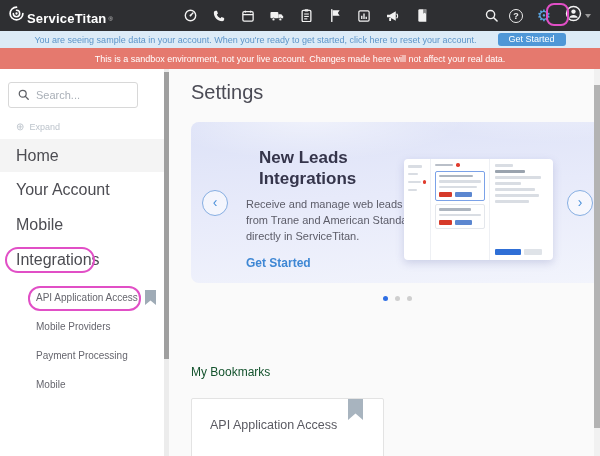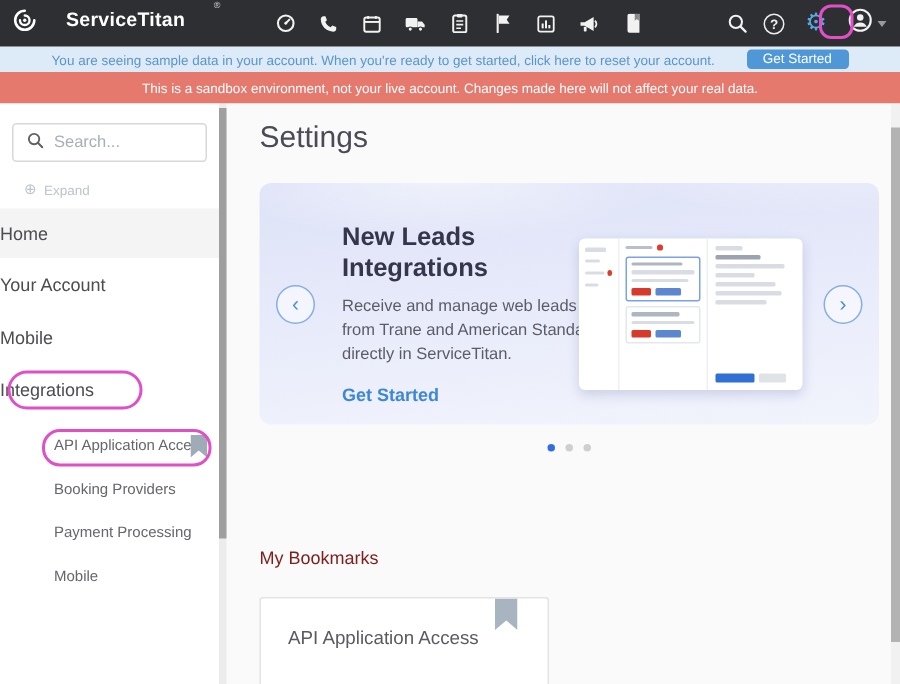--- a/index.html
+++ b/index.html
@@ -2,21 +2,21 @@
 <html><head>
 <meta charset="utf-8">
 <style>
   * { margin:0; padding:0; box-sizing:border-box; }
   html,body { width:600px; height:456px; overflow:hidden;
     font-family:"Liberation Sans", sans-serif; background:#fff; }
   .screen { position:relative; width:600px; height:456px; overflow:hidden; }
 
   
   .topbar { height:31px; background:#2e2f32; display:flex; align-items:center; position:relative; }
-  .brand { display:flex; align-items:flex-start; gap:19px; margin-left:8px; color:#fff; }
+  .brand { display:flex; align-items:flex-end; gap:2px; margin-left:8px; color:#fff; }
   .brand-name { font-size:13px; font-weight:bold; letter-spacing:.2px; }
   .brand-reg { font-size:6px; vertical-align:top; position:relative; top:-4px; color:#cfcfcf; }
   .nav-icons { position:absolute; left:183px; display:flex; gap:15px; align-items:center; }
   .nav-icon { width:14px; height:14px; display:flex; align-items:center; justify-content:center; cursor:pointer; }
   .top-right { position:absolute; right:9px; display:flex; align-items:center; gap:11px; }
   .help-icon { width:14px; height:14px; border:1.3px solid #ececec; border-radius:50%;
     color:#ececec; font-size:9px; font-weight:bold; display:flex; align-items:center; justify-content:center; cursor:pointer; }
   .gear-icon { font-size:16px; color:#5ba7e3; line-height:1; cursor:pointer; width:20px; text-align:center; }
   .avatar-wrap { display:flex; align-items:center; gap:3px; cursor:pointer; }
   .caret-down { width:0; height:0; border-left:3.5px solid transparent; border-right:3.5px solid transparent;
@@ -25,38 +25,38 @@
   
   .banner-sample { height:17px; background:#dcebf7; display:flex; align-items:center; justify-content:center;
     gap:21px; font-size:9px; color:#5d95c9; }
   .banner-sample .get-started { background:#4f97d7; color:#fff; border:none; border-radius:3px;
     font-size:9px; height:13px; line-height:13px; padding:0 11px; cursor:pointer; font-family:inherit; }
   .banner-sandbox { height:21px; background:#e5796e; color:#fff; font-size:9px;
     display:flex; align-items:center; justify-content:center; }
 
   
   .content { display:flex; height:387px; position:relative; }
-  .sidebar { width:146px; background:#fff; flex:none; position:relative; }
+  .sidebar { width:164px; background:#fff; flex:none; position:relative; }
   .side-scroll { width:5px; background:#ececec; flex:none; position:relative; }
   .side-scroll .thumb { position:absolute; top:3px; left:0; width:5px; height:287px; background:#9f9f9f; }
   .main { flex:1; background:#fafafa; padding:12px 0 0 22px; overflow:hidden; }
   .page-scroll { width:6px; background:#f1f1f1; flex:none; position:relative; }
   .page-scroll .thumb { position:absolute; top:16px; left:0; width:6px; height:343px; background:#b3b3b3; }
 
   
   .side-search { margin:13px 0 0 8px; width:130px; height:26px; border:1px solid #d8d8d8; border-radius:3px;
     display:flex; align-items:center; gap:7px; padding:0 9px; background:#fff; }
   .side-search input { border:none; outline:none; width:90px; font-size:11px; color:#666;
     font-family:inherit; background:transparent; }
   .side-search input::placeholder { color:#a9afb7; }
   .expand-row { margin:14px 0 7px 16px; display:flex; align-items:center; gap:5px;
     color:#bdc4cc; font-size:9px; cursor:pointer; }
   .expand-glyph { font-size:10px; line-height:1; }
-  .nav-item { height:35px; display:flex; align-items:center; 
-    font-size:12px; color:#4c4c52; cursor:pointer; }
+  .nav-item { height:35px; display:flex; align-items:center; padding-left:16px;
+    font-size:16px; color:#4c4c52; cursor:pointer; }
   .nav-item.active-row { height:33px; background:#f4f4f4; }
   .submenu { margin-top:6px; }
   .sub-item { height:29px; display:flex; align-items:center; padding-left:36px;
     font-size:10px; color:#66666e; cursor:pointer; position:relative; }
   .sub-item .ribbon { position:absolute; right:8px; top:7px; }
 
   
   .ann { position:absolute; border:2px solid #e14fc6; pointer-events:none; z-index:60; background:transparent; }
   .ann-gear { left:546px; top:3px; width:23px; height:23px; border-radius:8px; }
   .ann-integrations { left:5px; top:247px; width:90px; height:26px; border-radius:13px; }
@@ -68,21 +68,21 @@
     background:linear-gradient(175deg,#dde2f7 0%,#e7eafa 45%,#f2f4fc 100%); overflow:hidden; }
   .card::before { content:""; position:absolute; left:-30px; top:-40px; width:500px; height:120px;
     background:radial-gradient(ellipse 220px 60px at 30% 30%, rgba(255,255,255,.55), rgba(255,255,255,0) 70%),
                radial-gradient(ellipse 260px 70px at 80% 10%, rgba(255,255,255,.5), rgba(255,255,255,0) 70%); }
   .car-btn { position:absolute; top:50%; transform:translateY(-50%); width:26px; height:26px; border-radius:50%;
     border:1px solid #86aee2; color:#4a90d9; background:rgba(255,255,255,.55); font-size:14px; line-height:1;
     display:flex; align-items:center; justify-content:center; cursor:pointer; font-family:inherit; padding:0 0 2px 0; }
   .car-btn.prev { left:11px; }
   .car-btn.next { right:11px; }
   .card-text { position:absolute; left:55px; top:26px; z-index:2; }
-  .card-heading { font-size:17px; line-height:1.22; font-weight:bold; color:#35354b; width:150px; }
+  .card-heading { font-size:17px; line-height:1.22; font-weight:bold; color:#35354b; width:150px;margin-left:13px; }
   .card-desc { margin-top:8px; font-size:11px; line-height:1.45; color:#5c5c68; width:172px; }
   .card-cta { margin-top:11px; display:inline-block; font-size:12px; font-weight:bold;
     color:#3e87d4; text-decoration:none; cursor:pointer; }
 
   
   .mock { position:absolute; left:213px; top:37px; width:149px; height:101px; background:#fff; border-radius:4px;
     box-shadow:0 3px 8px rgba(80,90,160,.22); display:flex; overflow:hidden; z-index:2; }
   .b { height:2.5px; background:#d9dde3; border-radius:1px; }
   .dot-r { width:3.5px; height:3.5px; border-radius:50%; background:#e03c2d; flex:none; }
   .mock-nav { width:26px; padding:6px 4px; display:flex; flex-direction:column; gap:5px; }
@@ -97,21 +97,21 @@
   .chip-blue { width:17px; height:5px; background:#3f72c8; border-radius:1px; opacity:.85; }
   .mock-detail { flex:1; padding:5px; display:flex; flex-direction:column; gap:3.5px; }
   .btn-row { margin-top:auto; display:flex; gap:3px; }
   .mbtn-blue { width:26px; height:6px; background:#2f6fd6; border-radius:1px; }
   .mbtn-gray { width:18px; height:6px; background:#dfe3e8; border-radius:1px; }
 
   .dots { margin-top:13px; width:413px; display:flex; justify-content:center; gap:7px; }
   .dot { width:5px; height:5px; border-radius:50%; background:#cfcfcf; cursor:pointer; }
   .dot.active { background:#2f6fe4; }
 
-  .bm-title { margin-top:64px; font-size:12px; color:#7f1d1d; }
+  .bm-title { margin-top:64px; font-size:12px; color:#14532d; }
   .bm-card { margin-top:19px; width:193px; height:84px; background:#fff; border:1px solid #e3e3e3;
     border-radius:2px; position:relative; cursor:pointer; }
   .bm-label { position:absolute; left:18px; top:19px; font-size:12.5px; color:#5a5a62; }
   .bm-card .ribbon { position:absolute; right:20px; top:0; }
 </style>
 </head>
 <body>
 
 <div class="screen">
 
@@ -260,21 +260,21 @@
       <div class="submenu">
         <div class="sub-item">
           <span>API Application Access</span>
           <span class="ribbon">
             <svg width="11" height="15" viewBox="0 0 11 15">
                 <path d="M0 0 H11 V15 L5.5 10.4 L0 15 Z" fill="#9fabb6"></path>
               </svg>
           </span>
         </div>
         <div class="sub-item">
-          <span>Booking Providers</span>
+          <span>Mobile Providers</span>
         </div>
         <div class="sub-item">
           <span>Payment Processing</span>
         </div>
         <div class="sub-item">
           <span>Mobile</span>
         </div>
       </div>
     </aside>
 

